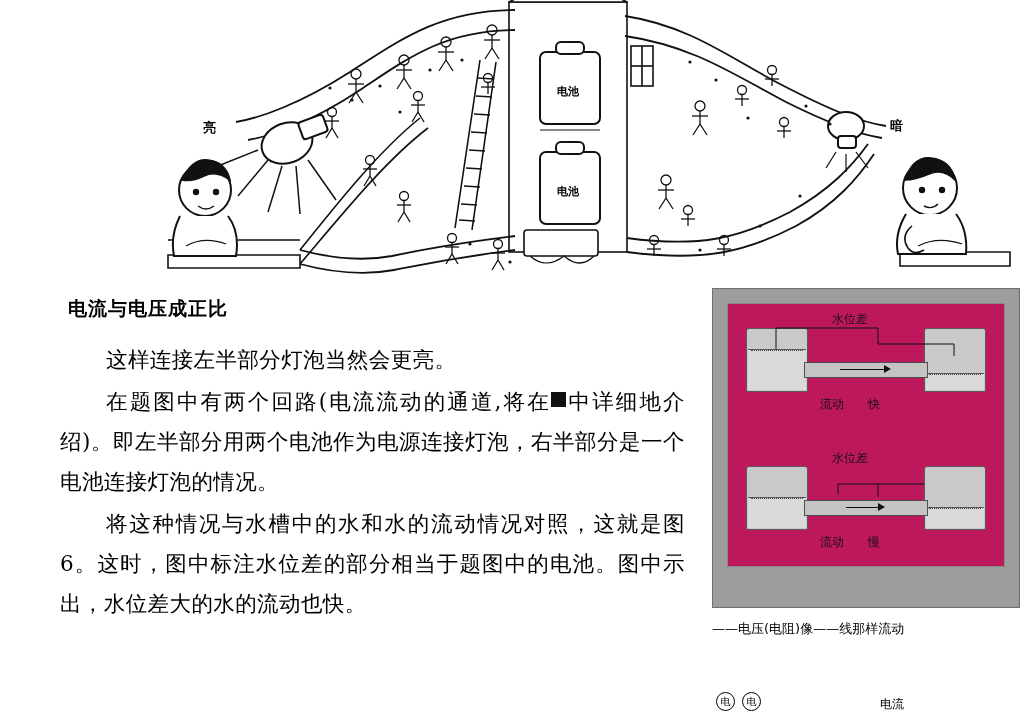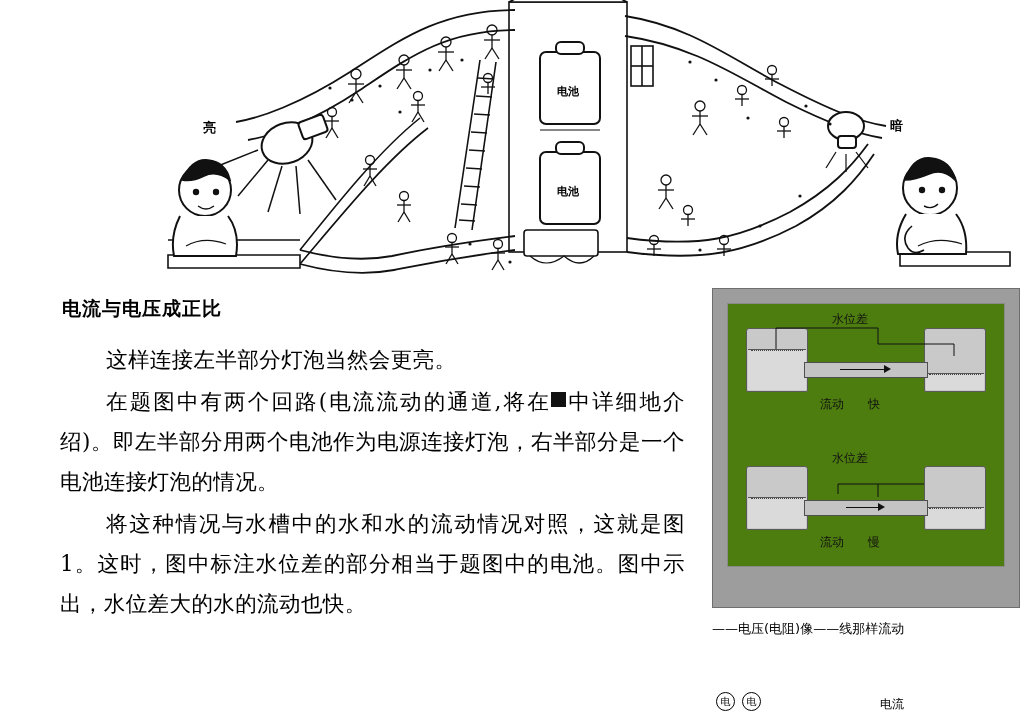--- a/index.html
+++ b/index.html
@@ -37,21 +37,21 @@
   
   .text-col{
     position:absolute;left:60px;top:296px;width:625px;
     color:#000;
   }
   .heading{
     font-family:"DejaVu Serif", serif;
     font-weight:bold;
     font-size:19px;
     letter-spacing:1px;
-    margin:0 0 18px 2px;
+    margin:0 0 18px 8px;
   }
   .para{
     font-family:"DejaVu Serif", serif;
     font-size:21.5px;
     line-height:40px;
     letter-spacing:0.4px;
     margin:0 0 2px 0;
     text-align:justify;
   }
   .indent{text-indent:46px;}
@@ -69,21 +69,21 @@
 
   
   .figure-panel{
     position:absolute;left:712px;top:288px;width:306px;height:318px;
     background:#9d9d9d;
     border:1px solid #6e6e6e;
     overflow:hidden;
   }
   .fig-inner{
     position:absolute;left:14px;top:14px;width:276px;height:262px;
-    background:#4d7c0f;
+    background:#be185d;
     border:1px solid #8a8a8a;
   }
   .tank{
     position:absolute;
     background:#c9c9c9;
     border:1px solid #5a5a5a;
     border-radius:3px 3px 2px 2px;
   }
   .tank .water{
     position:absolute;left:1px;right:1px;bottom:1px;
@@ -370,21 +370,21 @@
     <div class="illus-label lbl-bright">亮</div>
     <div class="illus-label lbl-dark">暗</div>
     <div class="batt-label batt1">电池</div>
     <div class="batt-label batt2">电池</div>
   </div>
 
   <div class="text-col">
     <h2 class="heading">电流与电压成正比</h2>
     <p class="para indent">这样连接左半部分灯泡当然会更亮。</p>
     <p class="para indent">在题图中有两个回路(电流流动的通道,将在<span class="glyph-box"></span>中详细地介绍)。即左半部分用两个电池作为电源连接灯泡，右半部分是一个电池连接灯泡的情况。</p>
-    <p class="para indent">将这种情况与水槽中的水和水的流动情况对照，这就是图 1。这时，图中标注水位差的部分相当于题图中的电池。图中示出，水位差大的水的流动也快。</p>
+    <p class="para indent">将这种情况与水槽中的水和水的流动情况对照，这就是图 6。这时，图中标注水位差的部分相当于题图中的电池。图中示出，水位差大的水的流动也快。</p>
   </div>
 
   <div class="figure-panel">
     <div class="fig-inner">
 
       <div class="tank" style="left:18px;top:24px;width:60px;height:62px;">
         <div class="water" style="height:40px;"></div>
         <div class="ripple" style="top:21px;"></div>
       </div>
       <div class="tank" style="left:196px;top:24px;width:60px;height:62px;">

